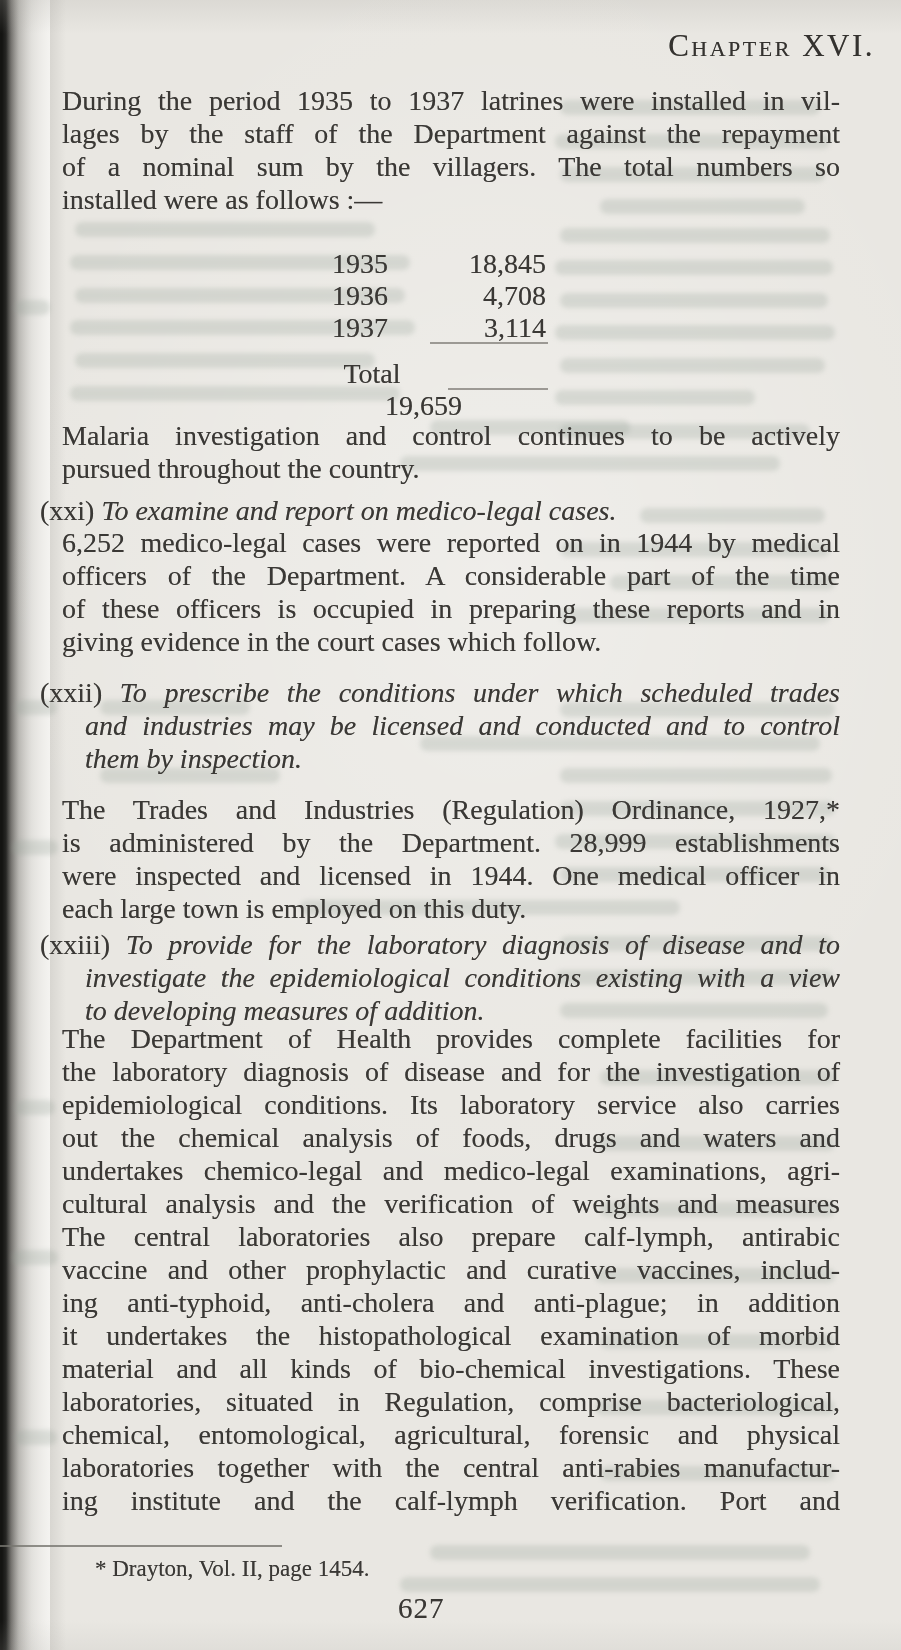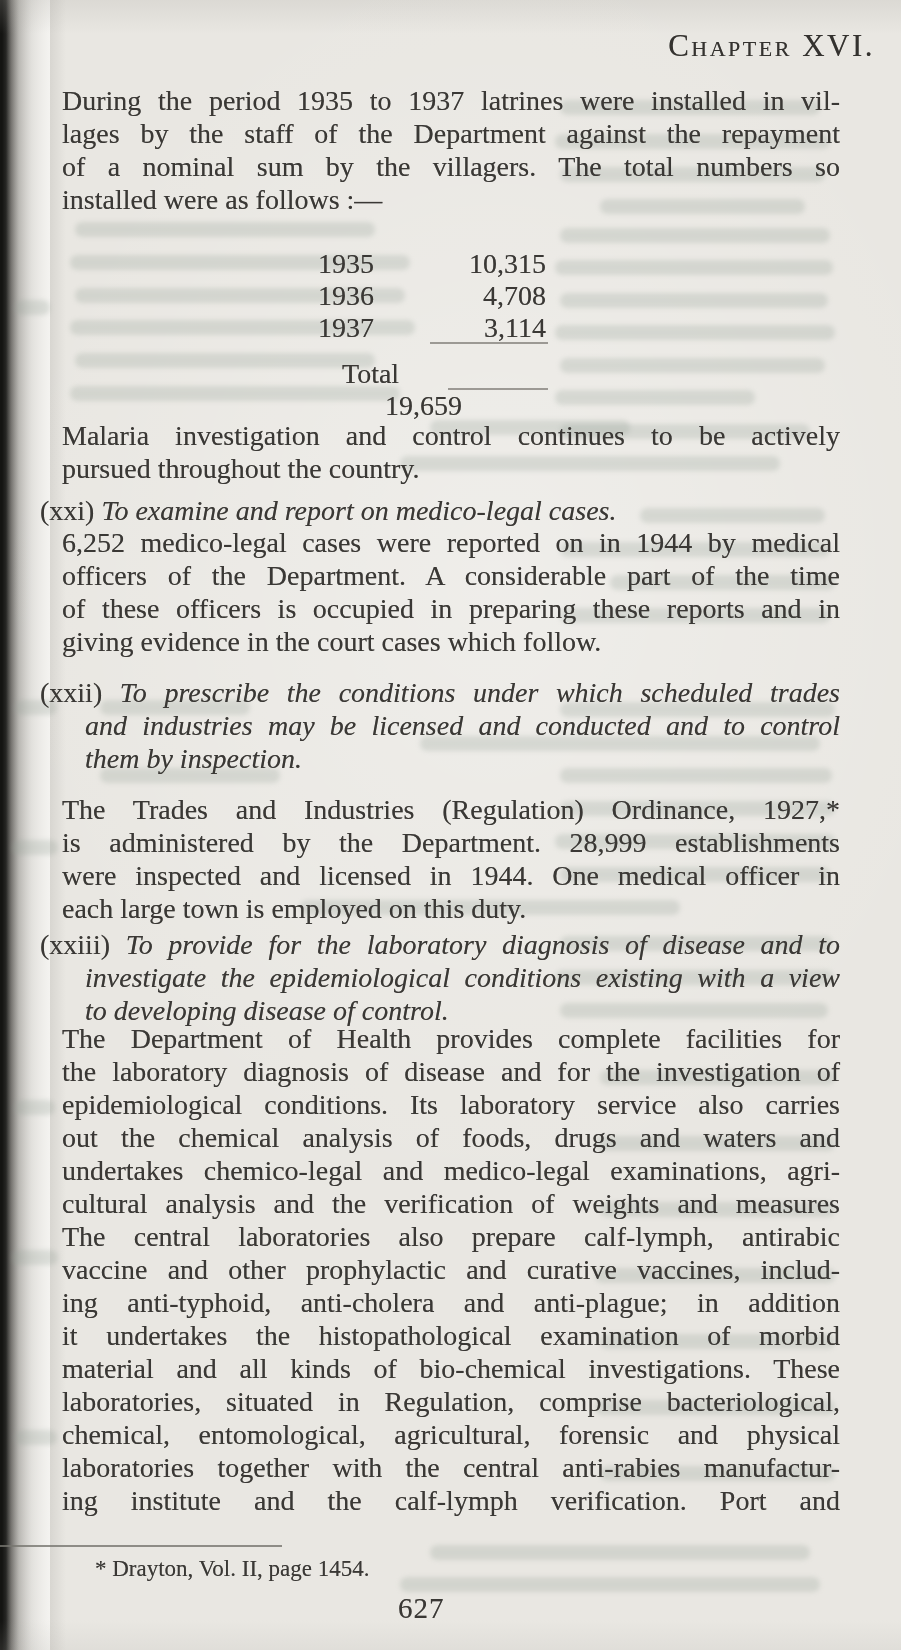--- a/index.html
+++ b/index.html
@@ -49,21 +49,21 @@
   .line { text-align:justify; text-align-last:justify; height:33px; overflow:visible; }
   .line.last { text-align:right; text-align-last:left; }
 
   .heading { left:85px; width:755px; font-style:italic; }
   .heading .hfirst { text-indent:-45px; }
   .hlabel { font-style:normal; }
 
   
   .table { position:absolute; left:318px; top:248px; width:240px; font-size:28px; }
   .trow { height:32px; line-height:32px; display:flex; }
-  .tyear { width:84px; text-align:left; }
+  .tyear { width:84px; text-align:center; }
   .tval  { width:144px; text-align:right; }
   .total-row { margin-top:14px;flex-direction:column; }
   .total-row .tyear { padding-left:24px; box-sizing:border-box; }
   .rule { position:absolute; height:2px; background:#8d8b85; opacity:.85; }
   .rule1 { left:112px; top:94px;  width:118px; }
   .rule2 { left:130px; top:140px; width:100px; }
 
   .foot-rule { position:absolute; left:0; top:1545px; width:282px; height:2px; background:#77756f; opacity:.8; }
   .footnote { position:absolute; left:95px; top:1556px; font-size:23px; line-height:26px; }
   .page-num { position:absolute; left:398px; top:1592px; font-size:29px; letter-spacing:1px; }
@@ -135,21 +135,21 @@
   <div class="block ink" style="top:84px">
       <div class="line">During the period 1935 to 1937 latrines were installed in vil-</div>
       <div class="line">lages by the staff of the Department against the repayment</div>
       <div class="line">of a nominal sum by the villagers. The total numbers so</div>
       <div class="line last">installed were as follows :—</div>
     </div>
 
   <div class="table ink">
     <div class="trow">
       <span class="tyear">1935</span>
-      <span class="tval">10,315</span>
+      <span class="tval">18,845</span>
     </div>
     <div class="trow">
       <span class="tyear">1936</span>
       <span class="tval">4,708</span>
     </div>
     <div class="trow">
       <span class="tyear">1937</span>
       <span class="tval">3,114</span>
     </div>
     <div class="rule rule1"></div>
@@ -185,21 +185,21 @@
   <div class="block ink" style="top:793px">
       <div class="line">The Trades and Industries (Regulation) Ordinance, 1927,*</div>
       <div class="line">is administered by the Department. 28,999 establishments</div>
       <div class="line">were inspected and licensed in 1944. One medical officer in</div>
       <div class="line last">each large town is employed on this duty.</div>
     </div>
 
   <div class="block heading ink" style="top:928px">
       <div class="line hfirst"><span class="hlabel">(xxiii)</span><span> To provide for the laboratory diagnosis of disease and to</span></div>
       <div class="line">investigate the epidemiological conditions existing with a view</div>
-      <div class="line last">to developing disease of control.</div>
+      <div class="line last">to developing measures of addition.</div>
     </div>
 
   <div class="block ink" style="top:1022px">
       <div class="line">The Department of Health provides complete facilities for</div>
       <div class="line">the laboratory diagnosis of disease and for the investigation of</div>
       <div class="line">epidemiological conditions. Its laboratory service also carries</div>
       <div class="line">out the chemical analysis of foods, drugs and waters and</div>
       <div class="line">undertakes chemico-legal and medico-legal examinations, agri-</div>
       <div class="line">cultural analysis and the verification of weights and measures</div>
       <div class="line">The central laboratories also prepare calf-lymph, antirabic</div>

